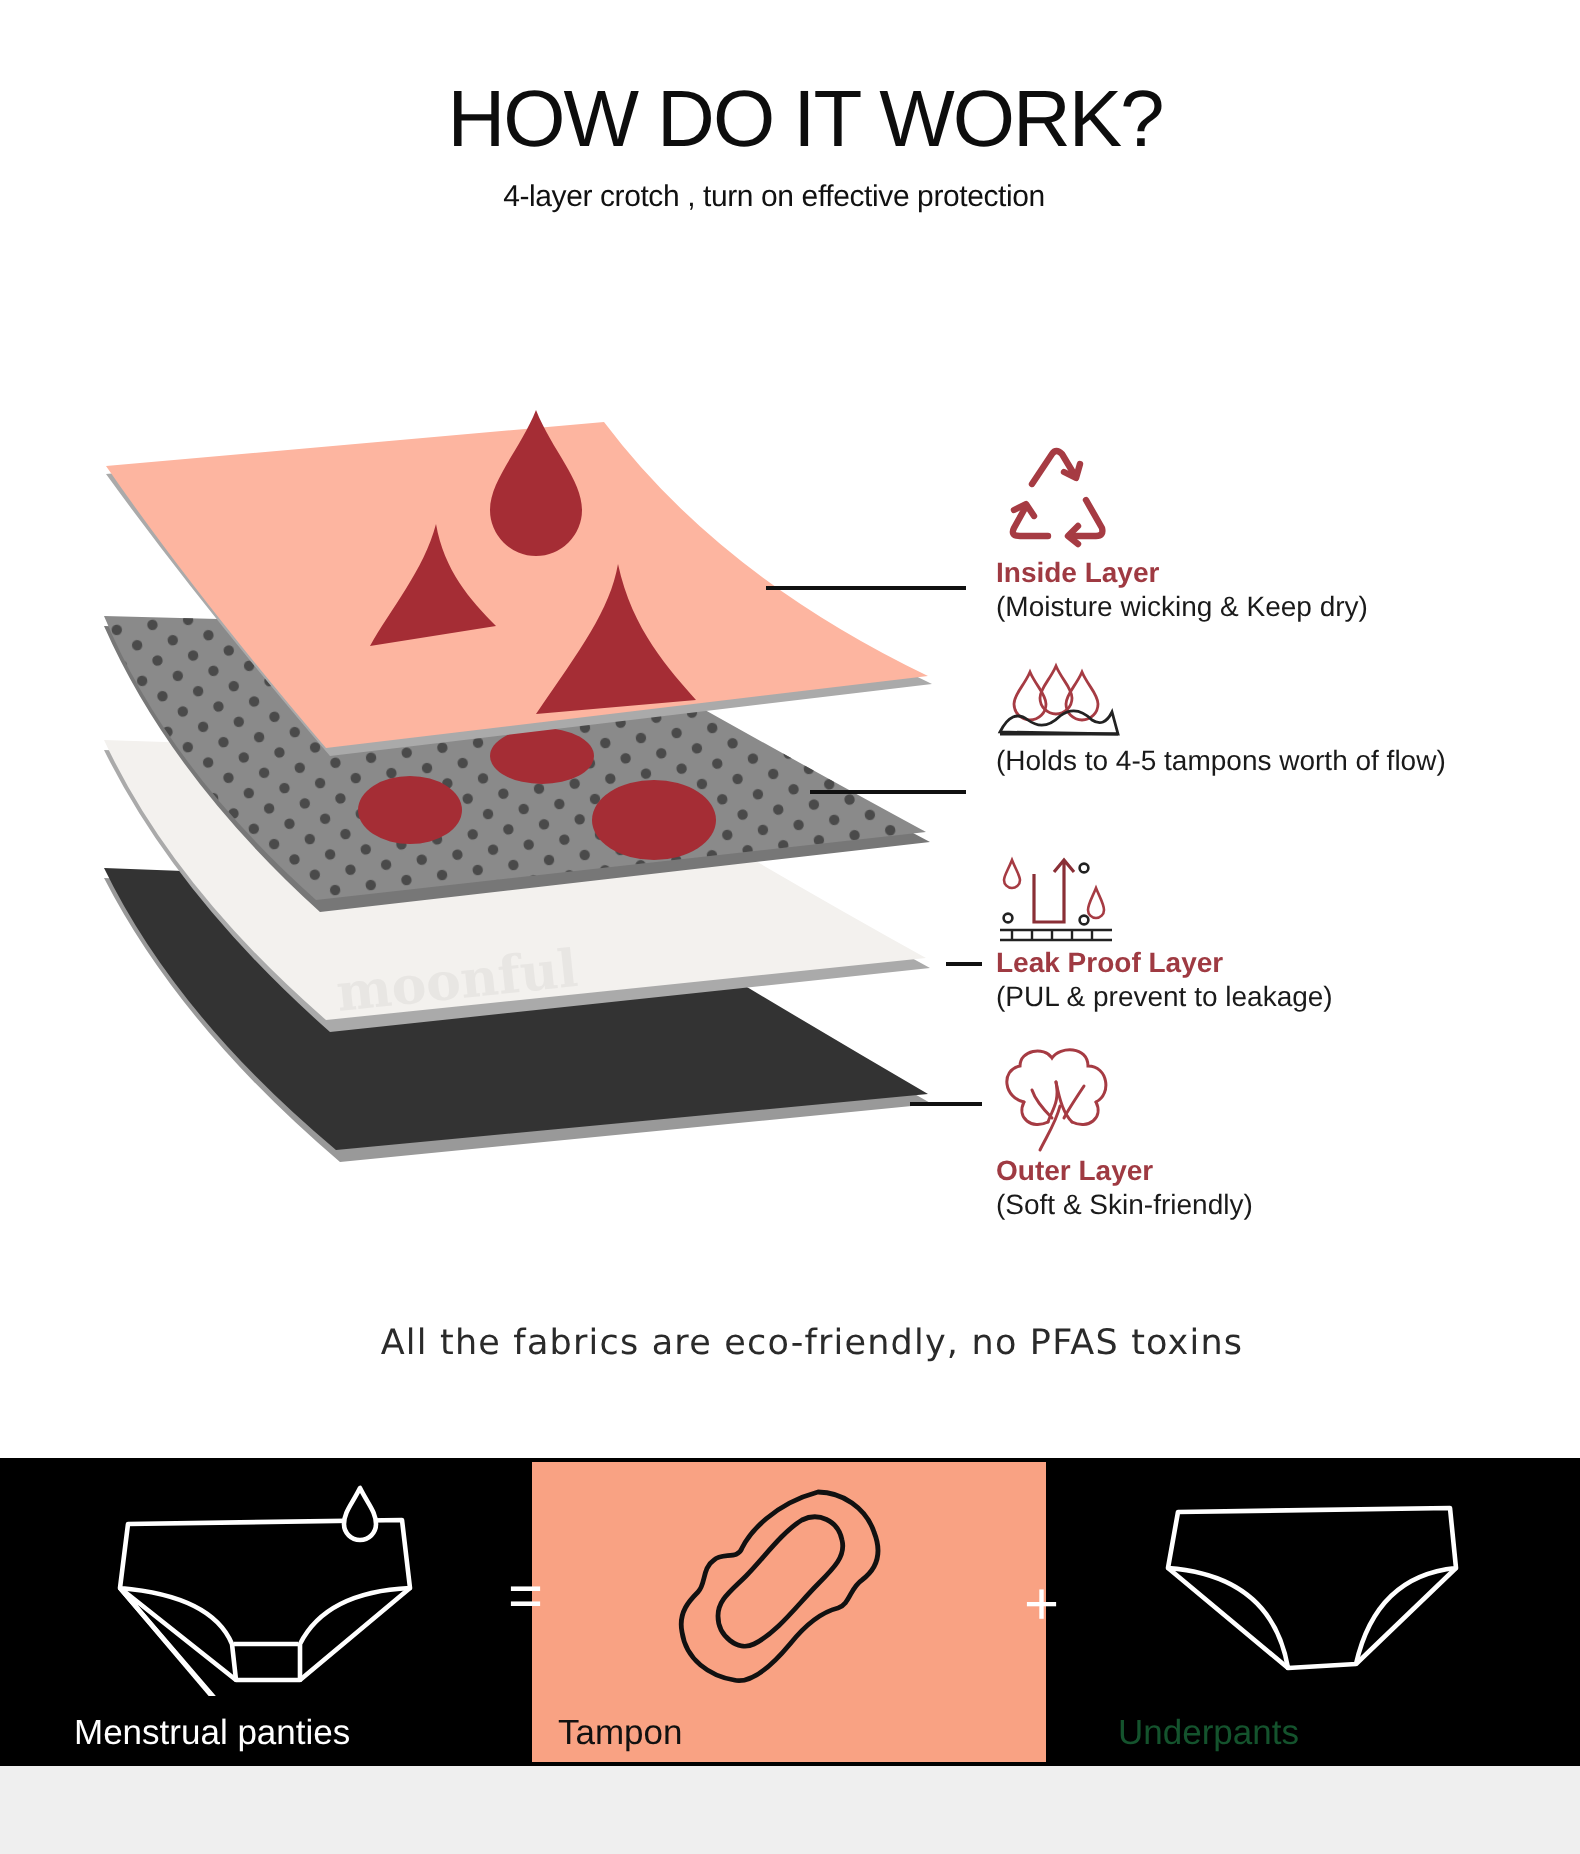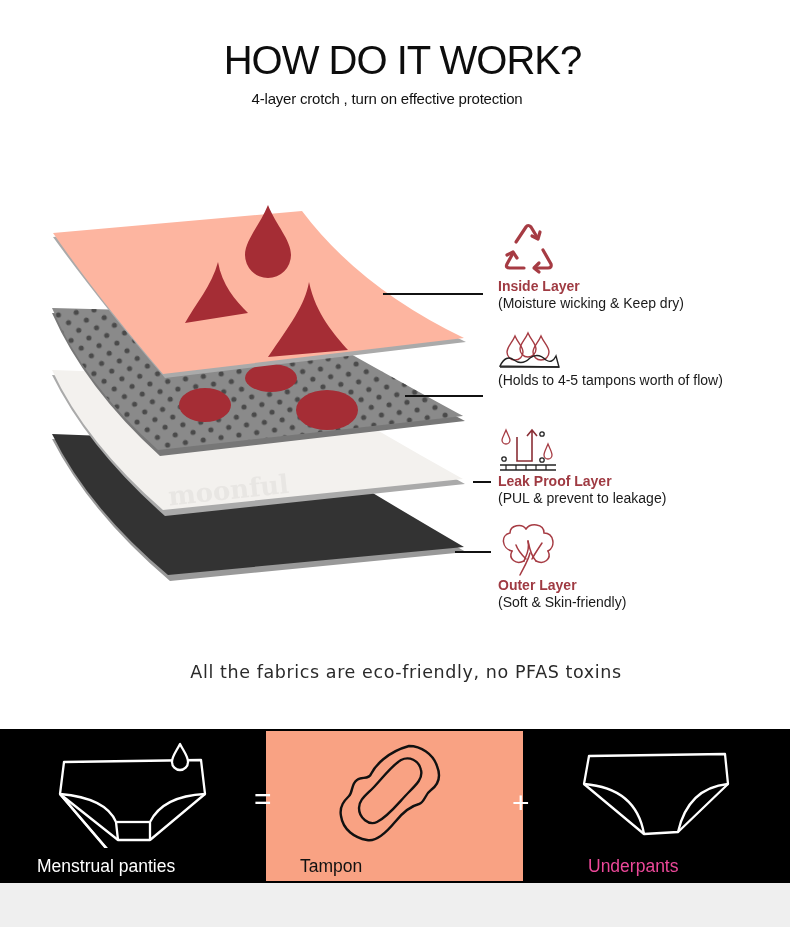--- a/index.html
+++ b/index.html
@@ -190,16 +190,16 @@
   <g fill="none" stroke="#fff" stroke-width="2.3" stroke-linejoin="round">
     <path d="M9,8 L145,6 L148,36 Q108,40 98,84 L64,86 Q56,40 4,36 Z"></path>
     <path d="M4,36 L64,86 M148,36 L98,84"></path>
   </g>
 </svg>
 
 <div class="operator" style="left:254px;top:784px;">=</div>
 <div class="operator" style="left:512px;top:788px;">+</div>
 
 <div class="compare-label" style="left:37px;color:#fff;">Menstrual panties</div>
-<div class="compare-label" style="left:300px;color:#111;">Tampon</div>
-<div class="compare-label" style="left:588px;color:#ec4899;">Underpants</div>
+<div class="compare-label" style="left:279px;color:#111;">Tampon</div>
+<div class="compare-label" style="left:559px;color:#14532d;">Underpants</div>
 
 <div class="footer-area"></div>
 
 </body></html>

